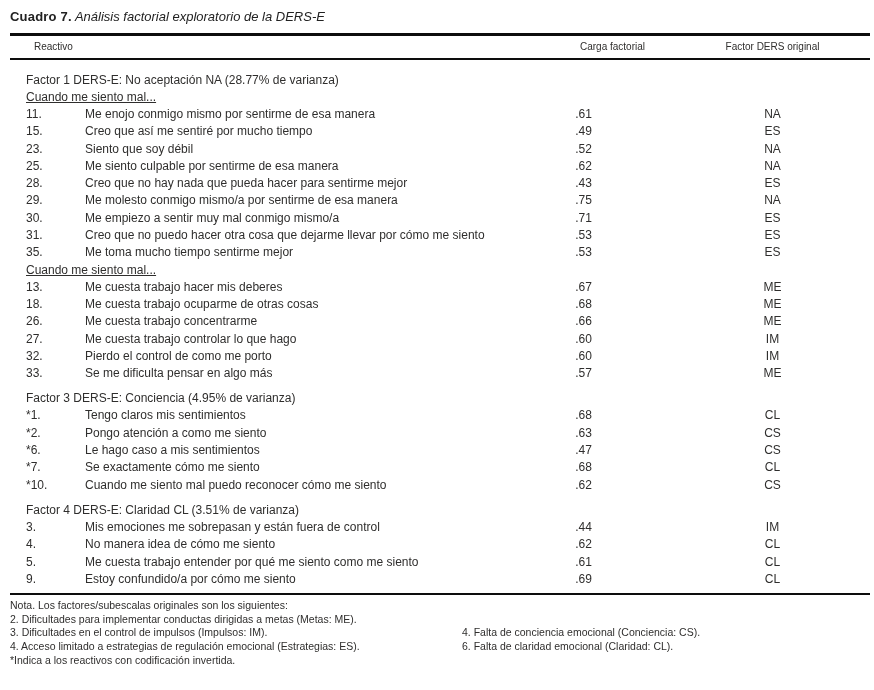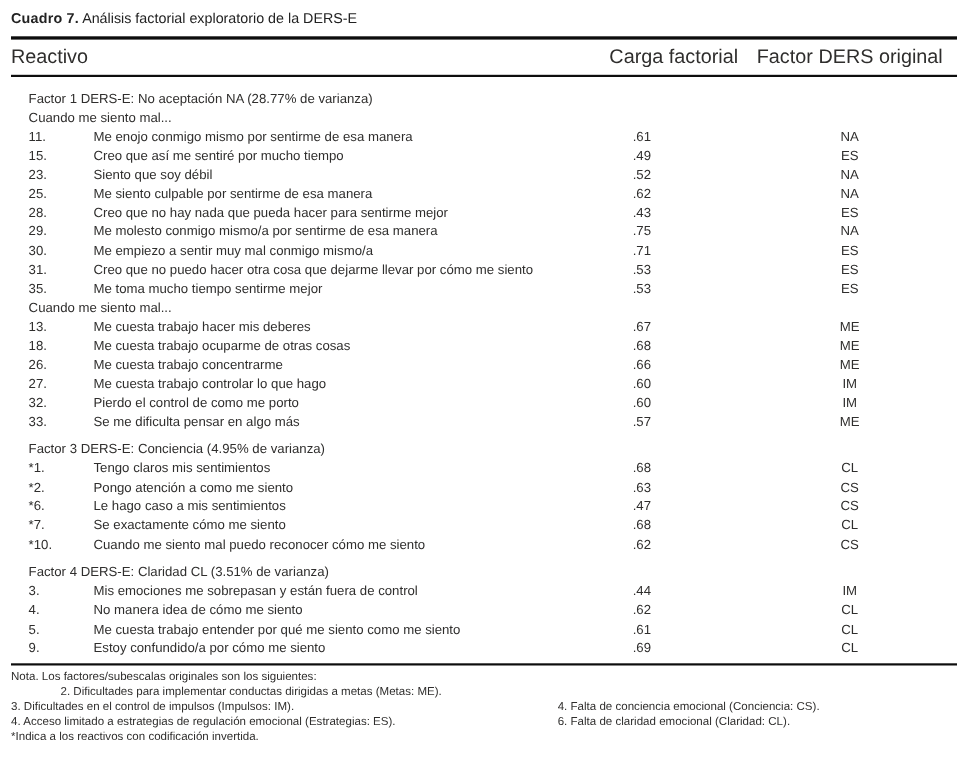--- a/index.html
+++ b/index.html
@@ -9,45 +9,45 @@
     background:#ffffff;
     font-family:"Liberation Sans", sans-serif;
     color:#2f2e2d;
     overflow:hidden;
     position:relative;
   }
   .inner { padding:0 4px 0 10px; }
 
   .title-line { font-size:13px; padding:9px 0 9px 10px; color:#222; }
   .title-label { font-weight:bold; letter-spacing:0.2px; }
-  .title-text { font-weight:normal; }
+  .title-text { font-weight:normal;font-style:italic; }
 
   .rule-thick { height:0; border-top:3px solid #0d0d0d; margin:0; }
   .rule-med   { height:0; border-top:2px solid #0d0d0d; margin:0; }
 
   .cols { display:flex; align-items:center; }
   .col-reactivo { flex:1 1 auto; min-width:0; }
   .col-carga  { flex:0 0 125px; text-align:center; }
   .col-factor { flex:0 0 195px; text-align:center; }
 
-  .header-row { font-size:18px; padding:5px 0 6px 10px; color:#2f2e2d; }
+  .header-row { font-size:10px; padding:5px 0 6px 10px; color:#2f2e2d;margin-left:24px; }
 
   .tbody { padding:4px 0 5px 10px; font-size:12px; }
 
   .section-heading { margin-top:7px; line-height:18px; white-space:nowrap; }
-  .stem { line-height:17px; }
+  .stem { line-height:17px;text-decoration:underline; }
 
   .item-row { display:flex; line-height:17.3px;gap:29px; }
   .item-num { flex:0 0 30px; }
   .item-text { flex:1 1 auto; min-width:0; white-space:nowrap; overflow:hidden; }
 
   .notes { padding:4px 0 0 10px; font-size:10.5px; line-height:13.6px; color:#2f2e2d; }
   .note-row { display:flex; }
   .note-left { flex:0 0 452px; }
-  .note-right { flex:1 1 auto;margin-left:45px; }
+  .note-right { flex:1 1 auto; }
 </style>
 </head>
 <body>
 
 <div class="page">
 
   <div class="title-line">
     <span class="title-label">Cuadro 7.</span><span class="title-text"> Análisis factorial exploratorio de la DERS-E</span>
   </div>
 

